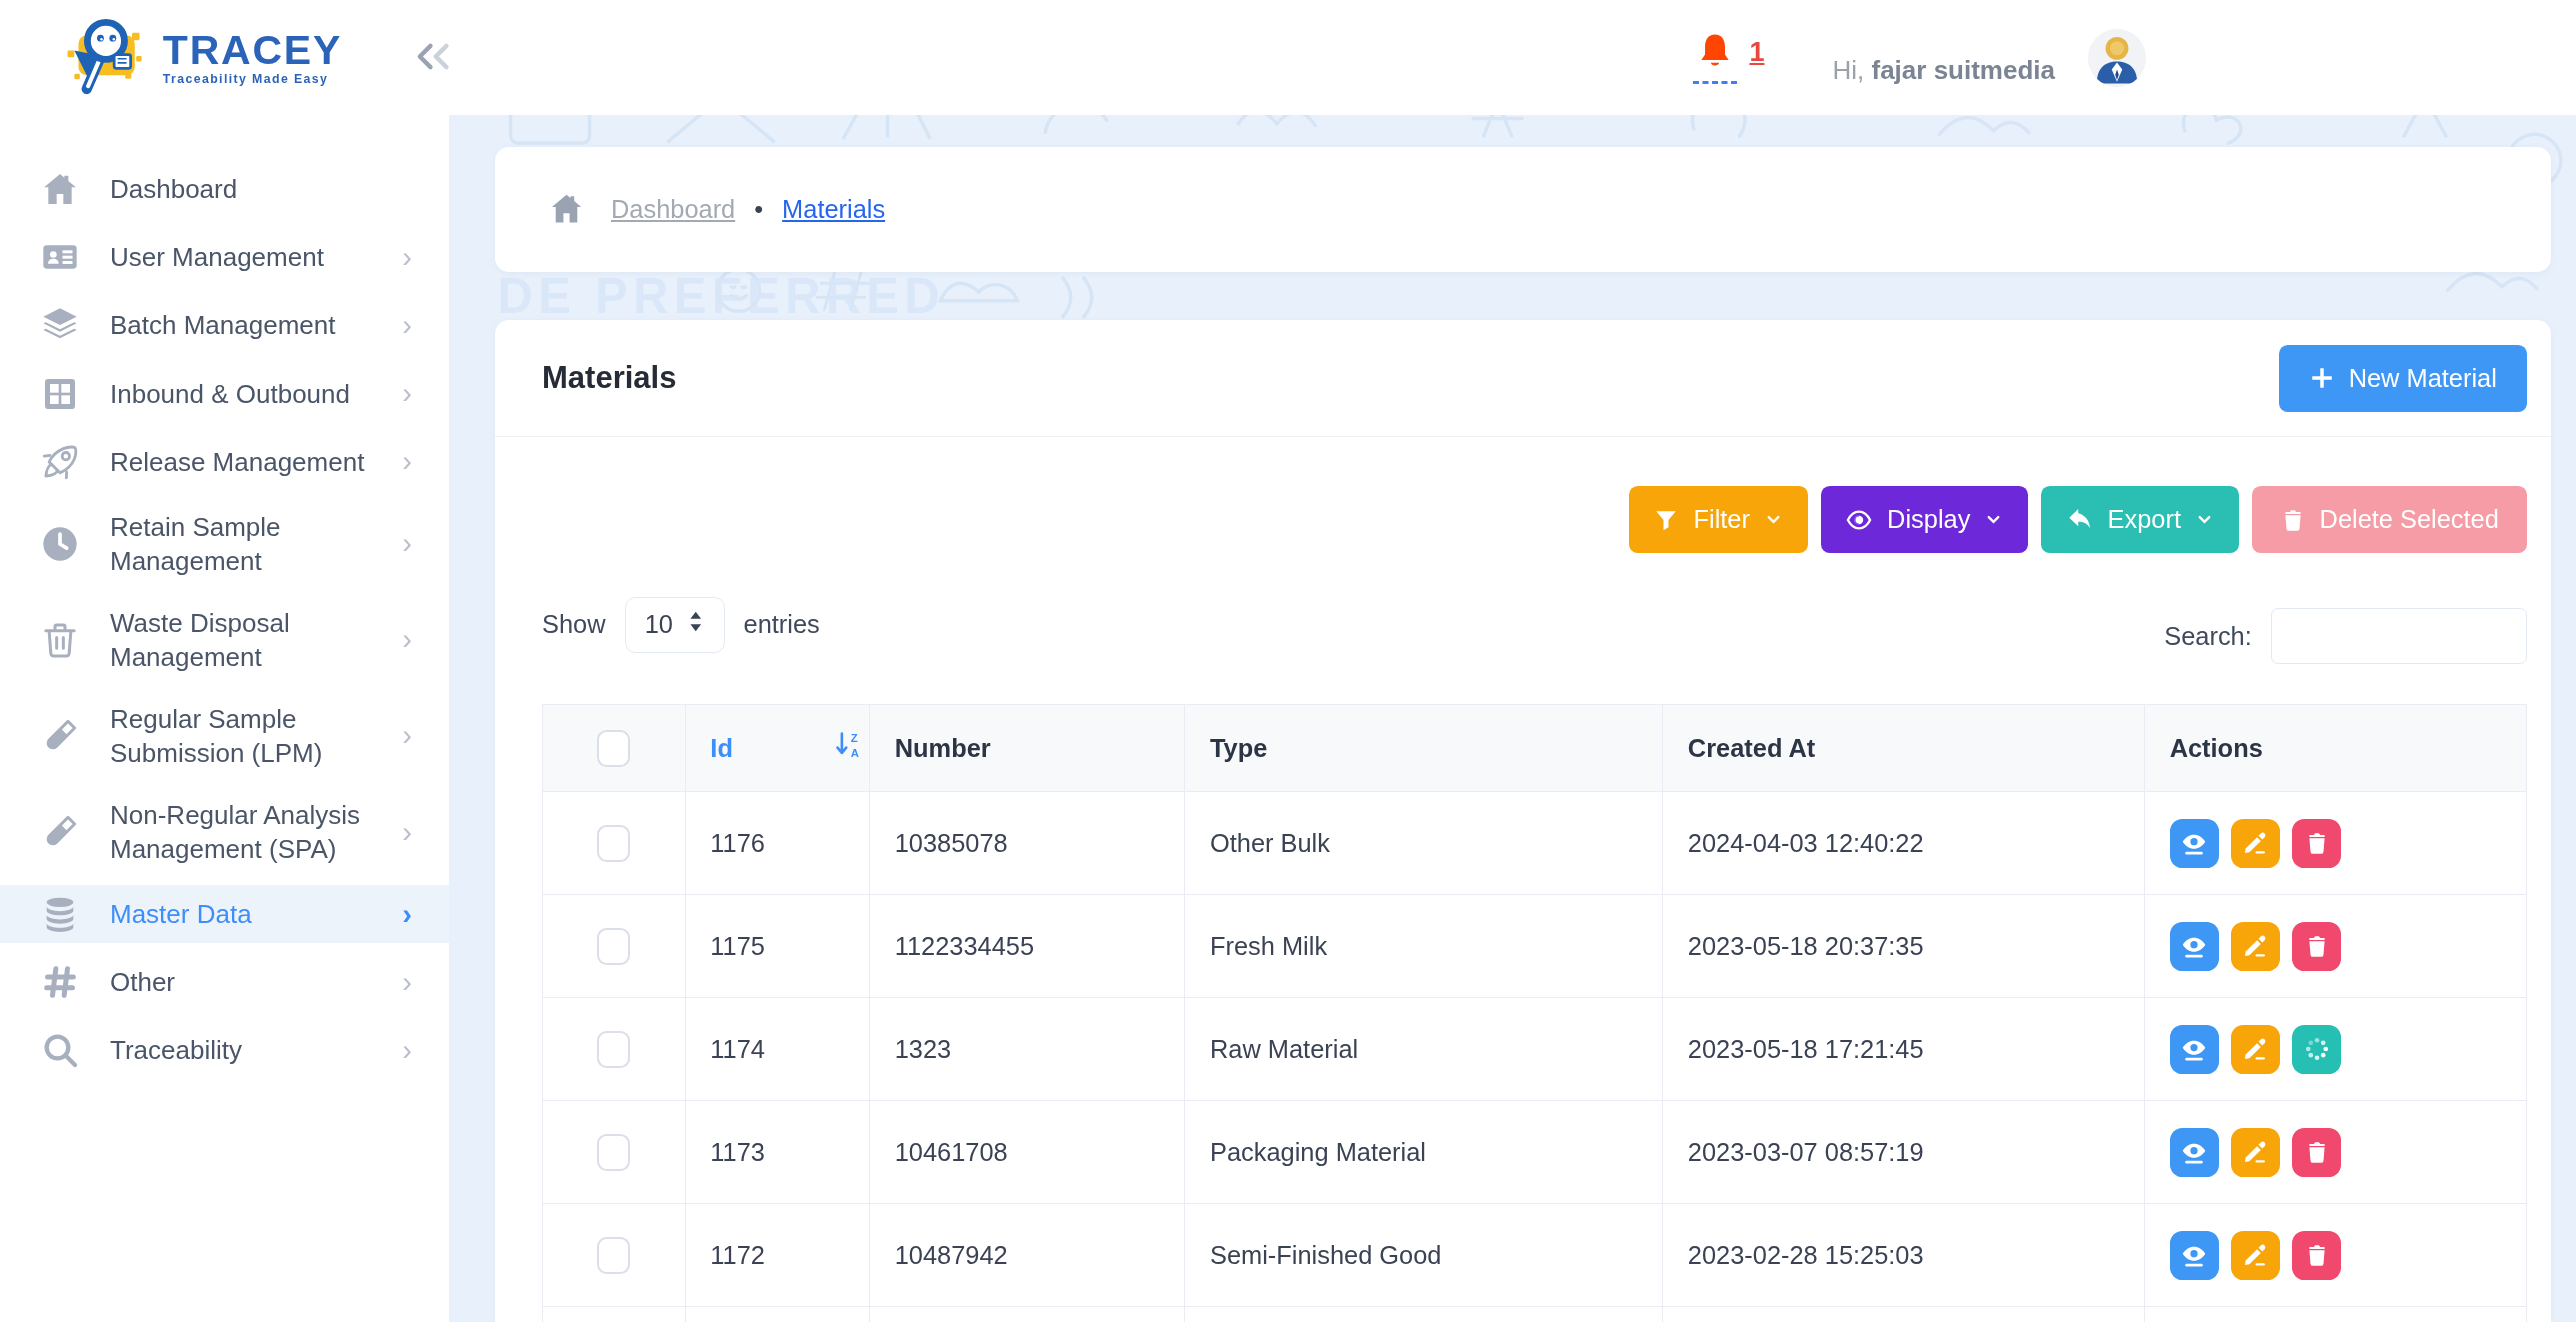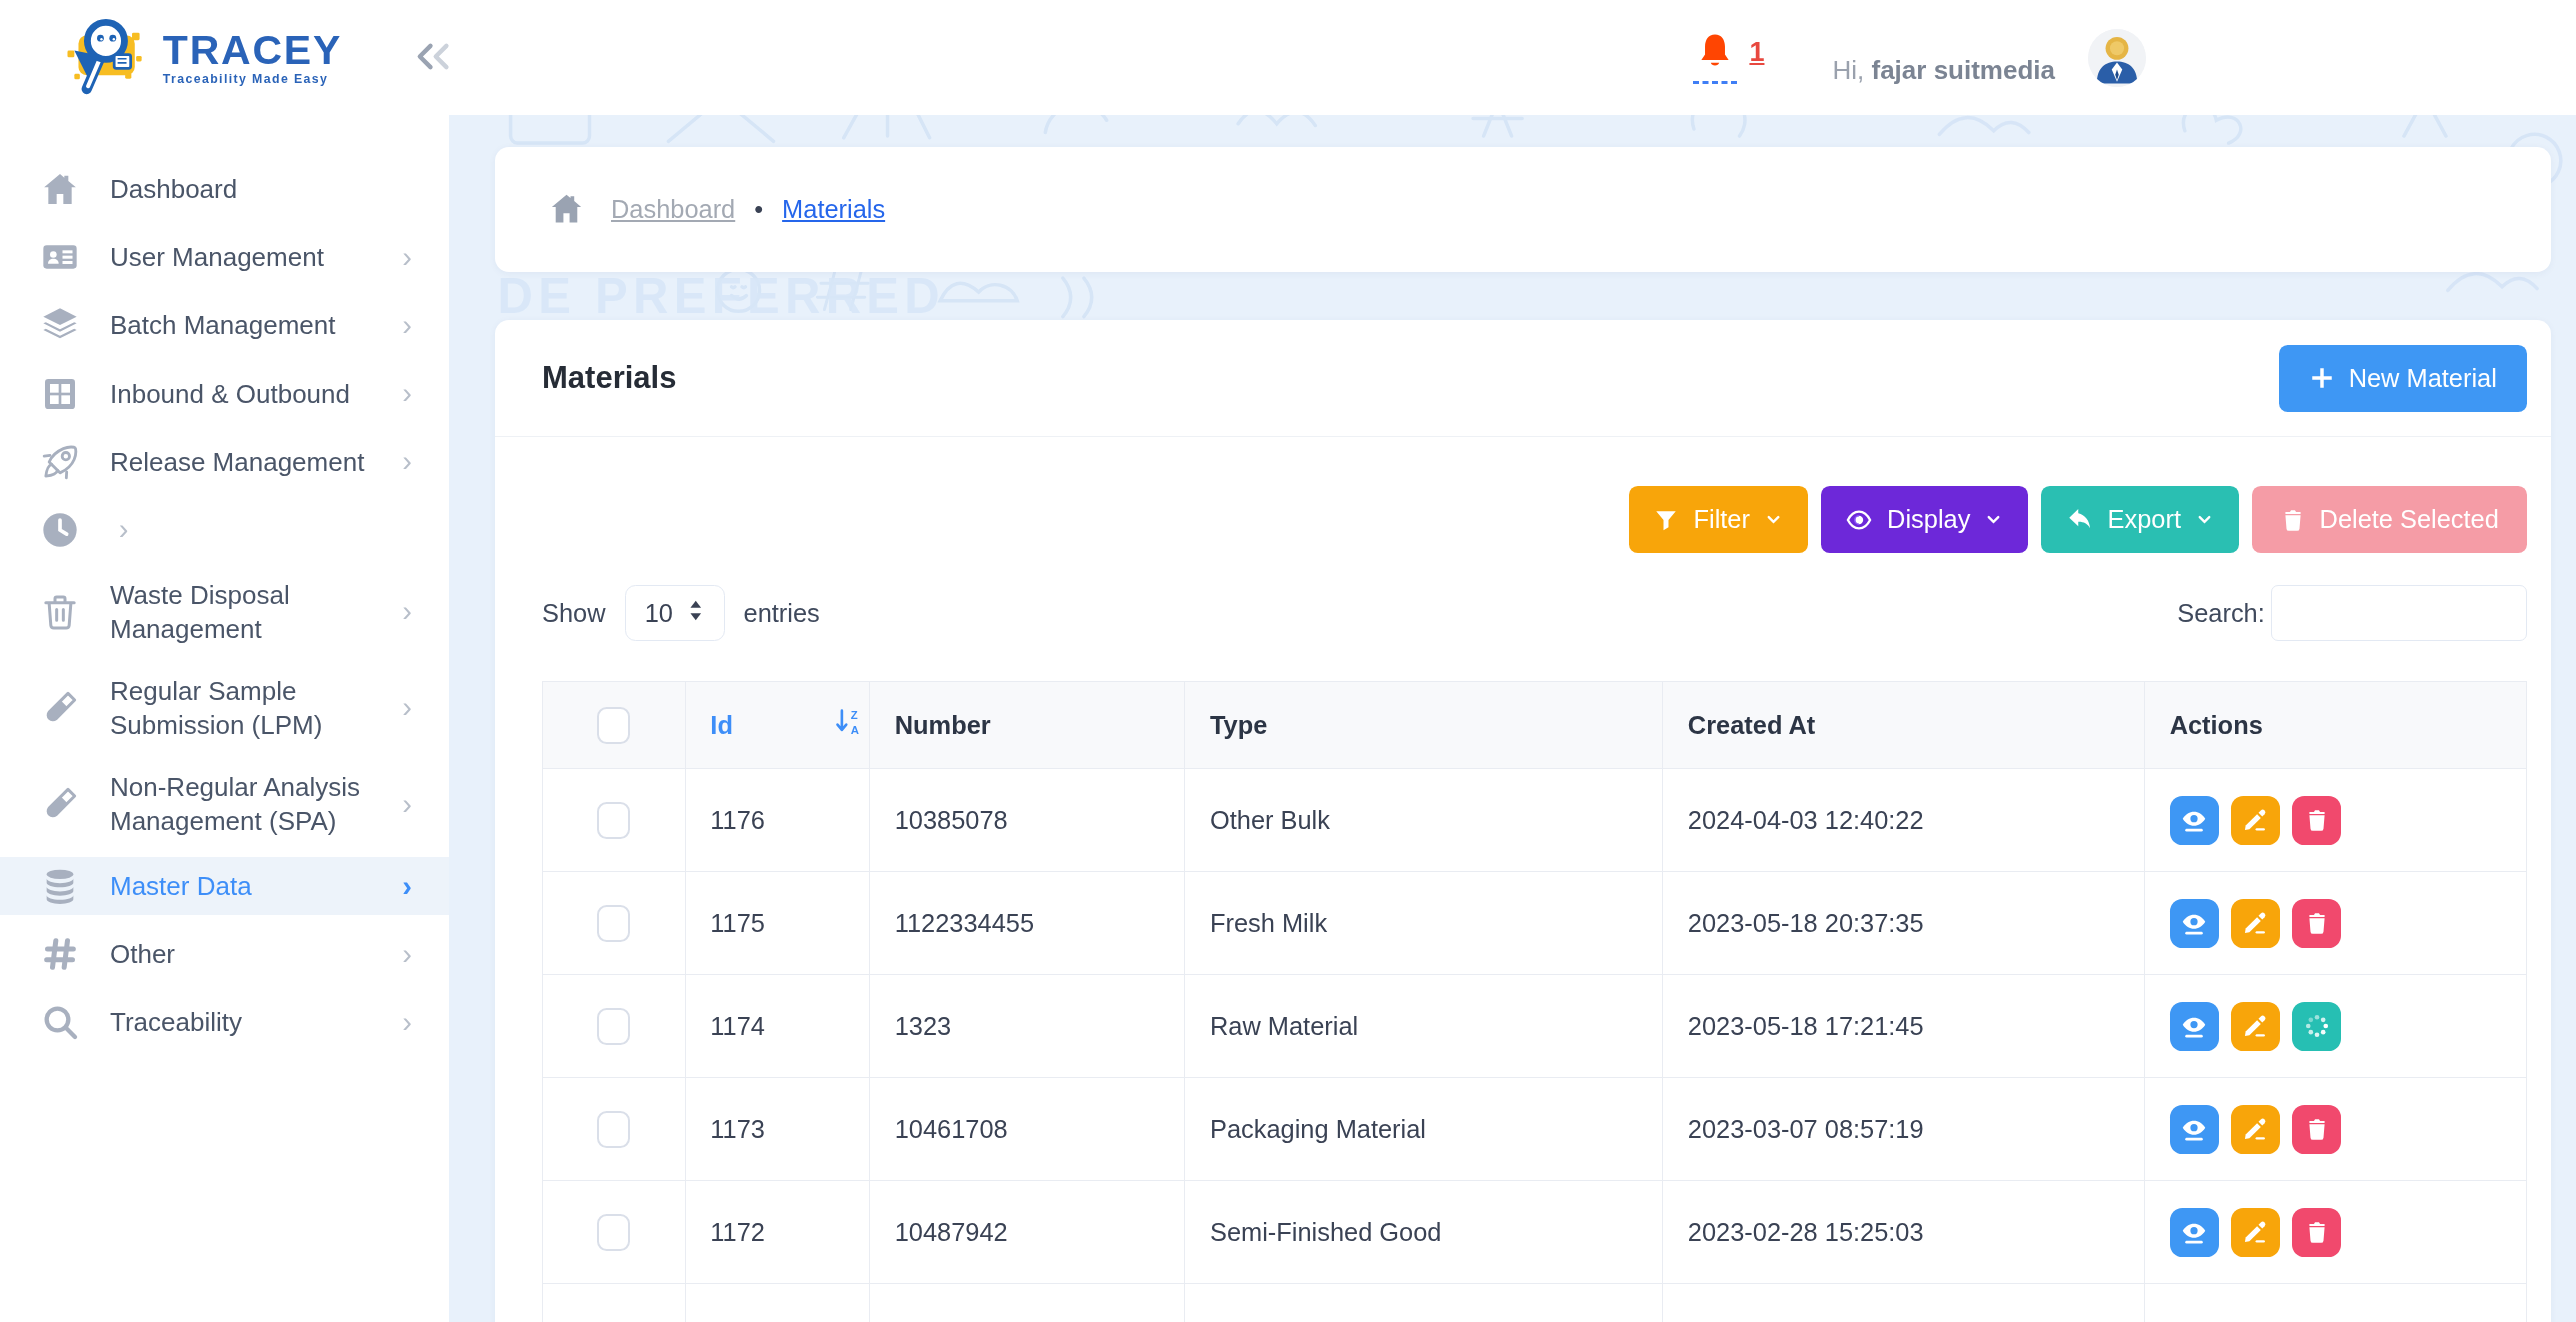--- a/index.html
+++ b/index.html
@@ -80,21 +80,21 @@
   .btn-export  { background:#2abfb2; height:67px; padding:0 24.6px; }
   .btn-delete  { background:#f59ca6; height:67px; padding:0 28px; }
 
   .controls { margin:32px 24.6px 0 47px; display:flex; justify-content:space-between; }
   .controls-left { display:flex; align-items:center; gap:19px; font-size:25.4px; color:#3f495c; }
   .page-size {
     width:100px; height:56px; border:1.8px solid #e3e9f3; border-radius:10.5px;
     display:flex; align-items:center; justify-content:center; gap:14px;
     font-size:25.4px; color:#3a4254; background:#fff; cursor:pointer;
   }
-  .controls-right { display:flex; align-items:center; gap:6px; font-size:25.4px; color:#3f495c; }
+  .controls-right { display:flex; align-items:center; gap:19px; font-size:25.4px; color:#3f495c;margin-top:23px; }
   .search-input {
     width:256px; height:56px; border:1.8px solid #e3e9f3; border-radius:7px;
     font-size:24.6px; padding:0 16px; color:#3a4254; outline:none; background:#fff;
   }
 
   
   .table { margin:40px 24.6px 0 47px; border:1.8px solid #e9ecf2; border-bottom:none; }
   .trow { display:grid; grid-template-columns:7.2% 9.3% 15.9% 24.1% 24.3% 19.2%; border-bottom:1.8px solid #e9ecf2; }
   .trow > div { display:flex; align-items:center; padding-left:24.6px; border-right:1.8px solid #e9ecf2; }
   .trow > div:last-child { border-right:none; }
@@ -241,20 +241,21 @@
       <span class="nav-chev">›</span>
     </div>
 
     <div class="nav-item">
       <span class="nav-icon">
         <svg viewBox="0 0 24 24">
             <circle cx="12" cy="12" r="10" fill="currentColor"></circle>
             <path d="M12 6 V12 L16 14.5" fill="none" stroke="#fff" stroke-width="2.2" stroke-linecap="round"></path>
           </svg>
       </span>
+      <span class="nav-label">Retain Sample Management</span>
       <span class="nav-chev">›</span>
     </div>
 
     <div class="nav-item">
       <span class="nav-icon">
         <svg viewBox="0 0 24 24" fill="none" stroke="currentColor" stroke-width="1.8" stroke-linecap="round">
             <path d="M5.5 7 L6.5 20 a1.8 1.8 0 0 0 1.8 1.6 h7.4 a1.8 1.8 0 0 0 1.8-1.6 L18.5 7"></path>
             <path d="M3.5 6.5 H20.5"></path>
             <path d="M9 6 V4 a1 1 0 0 1 1-1 h4 a1 1 0 0 1 1 1 v2"></path>
             <path d="M10 10.5 V17 M14 10.5 V17"></path>

